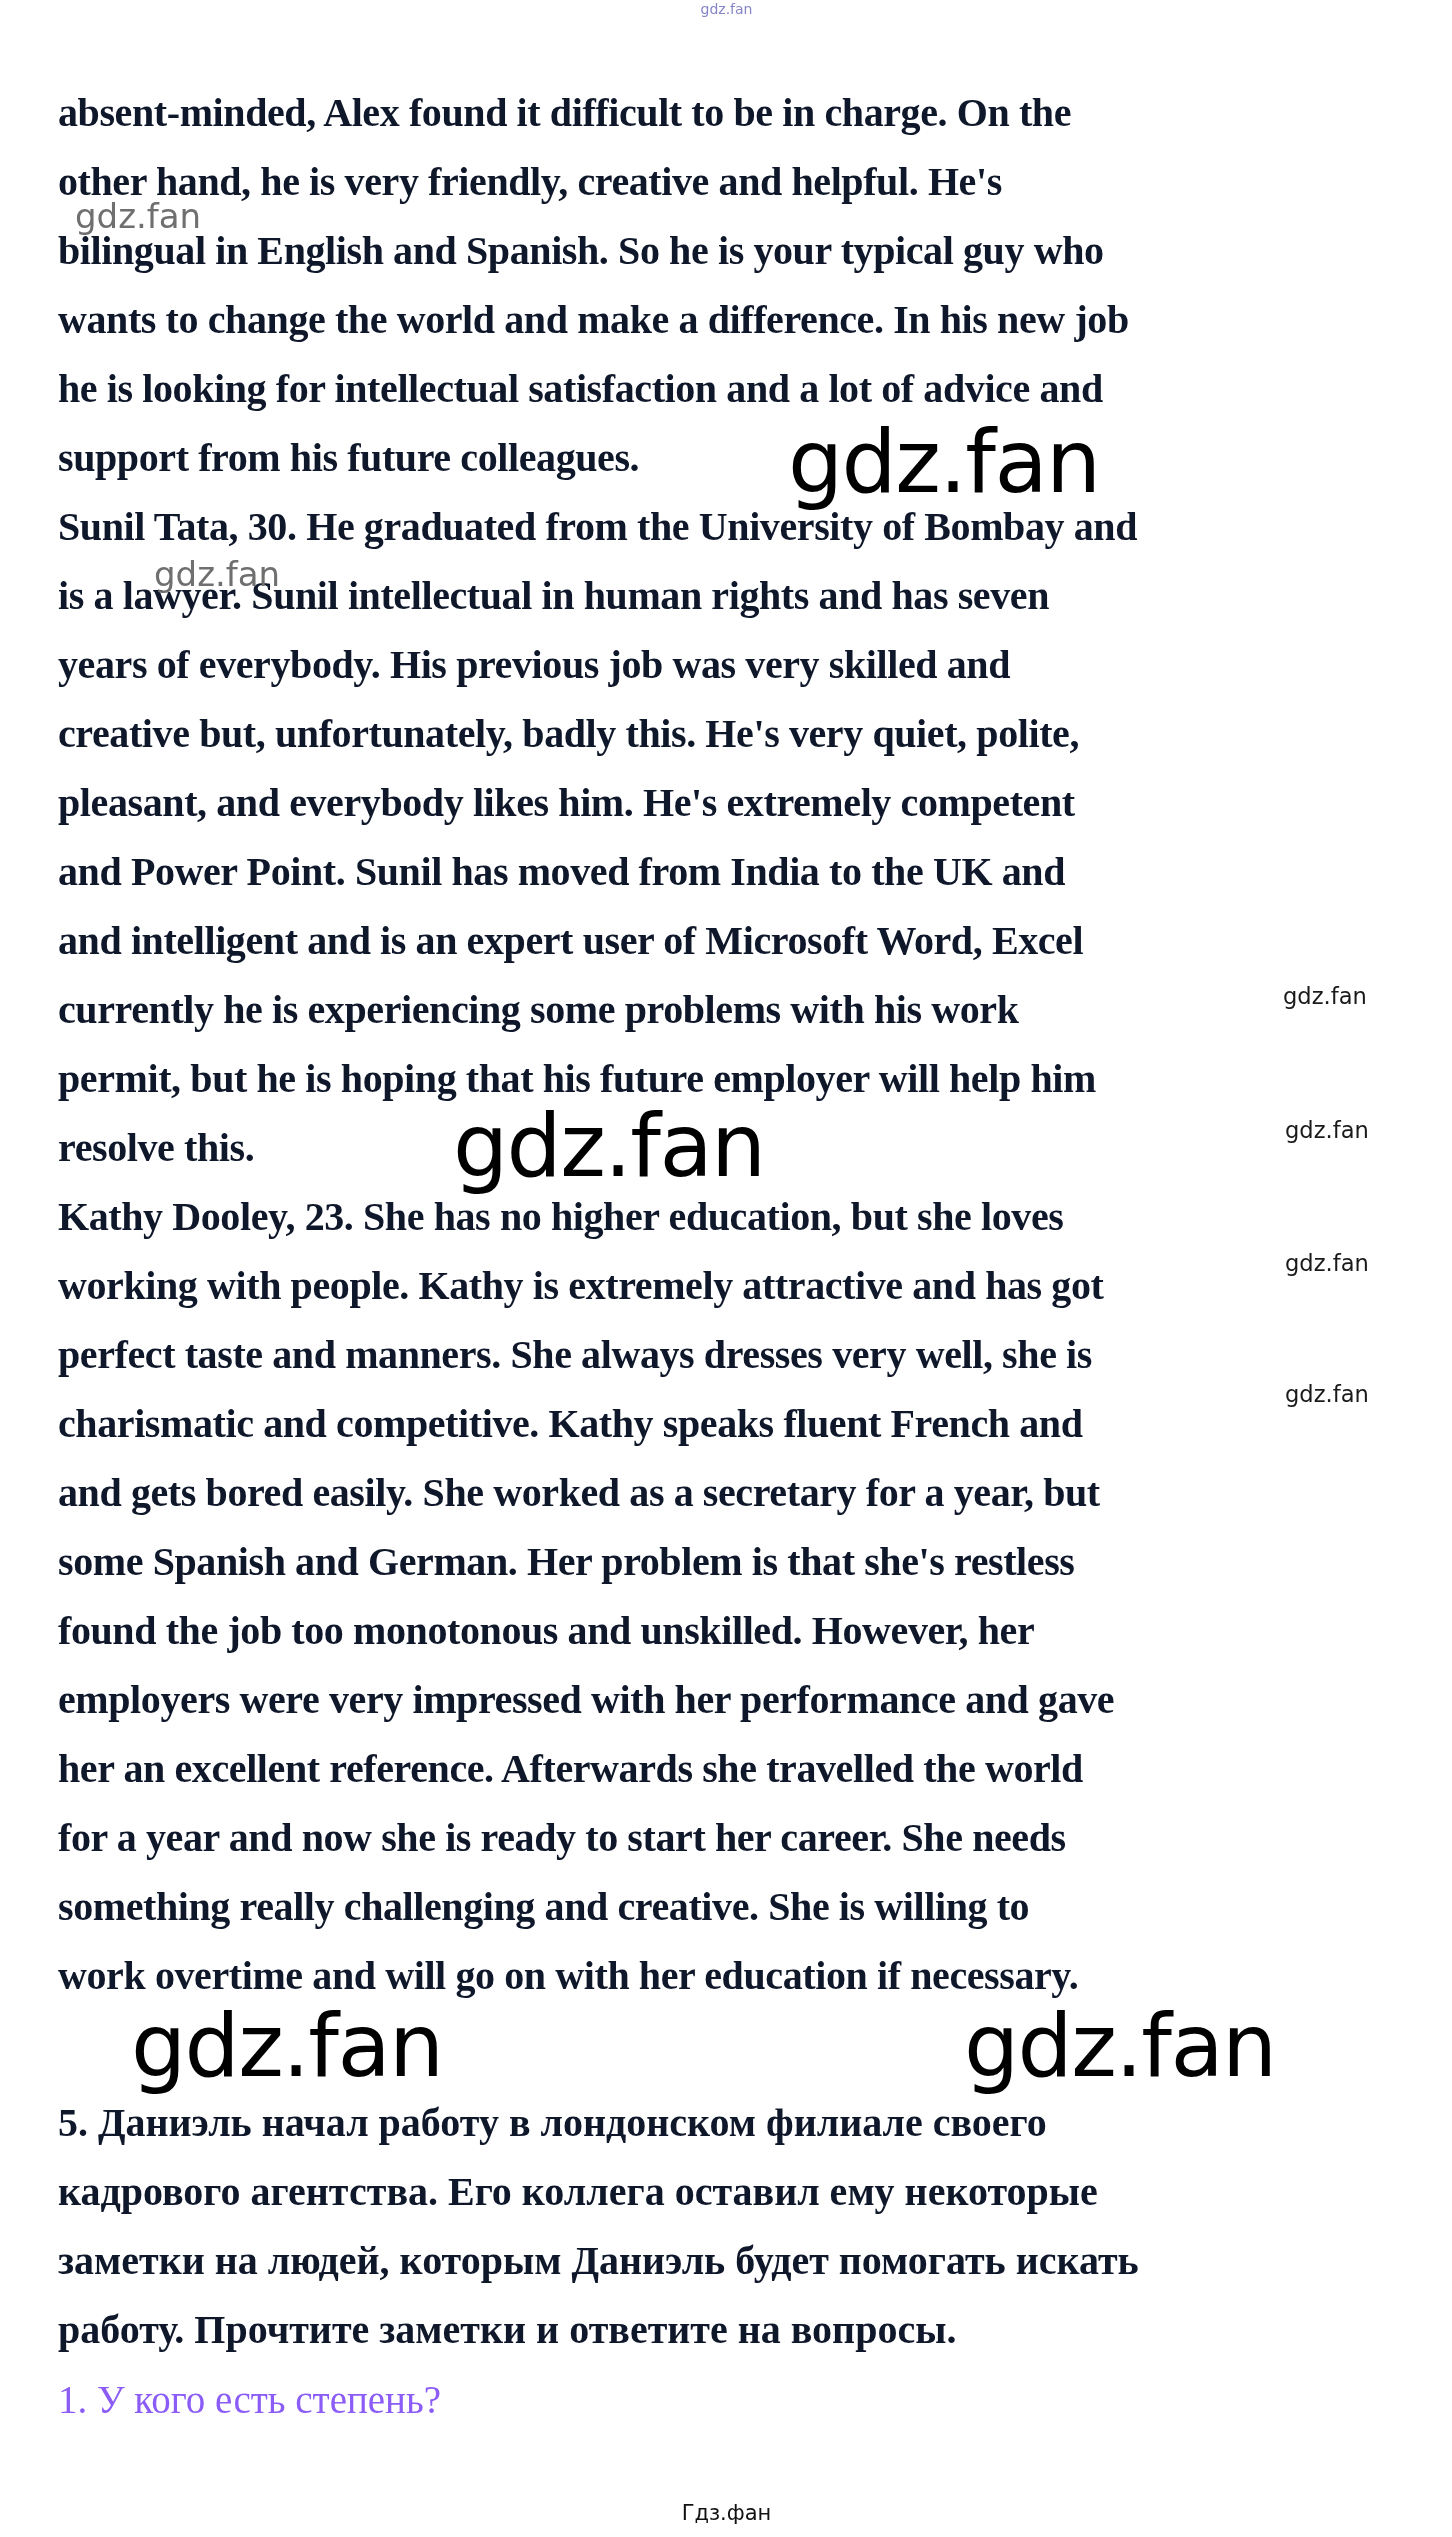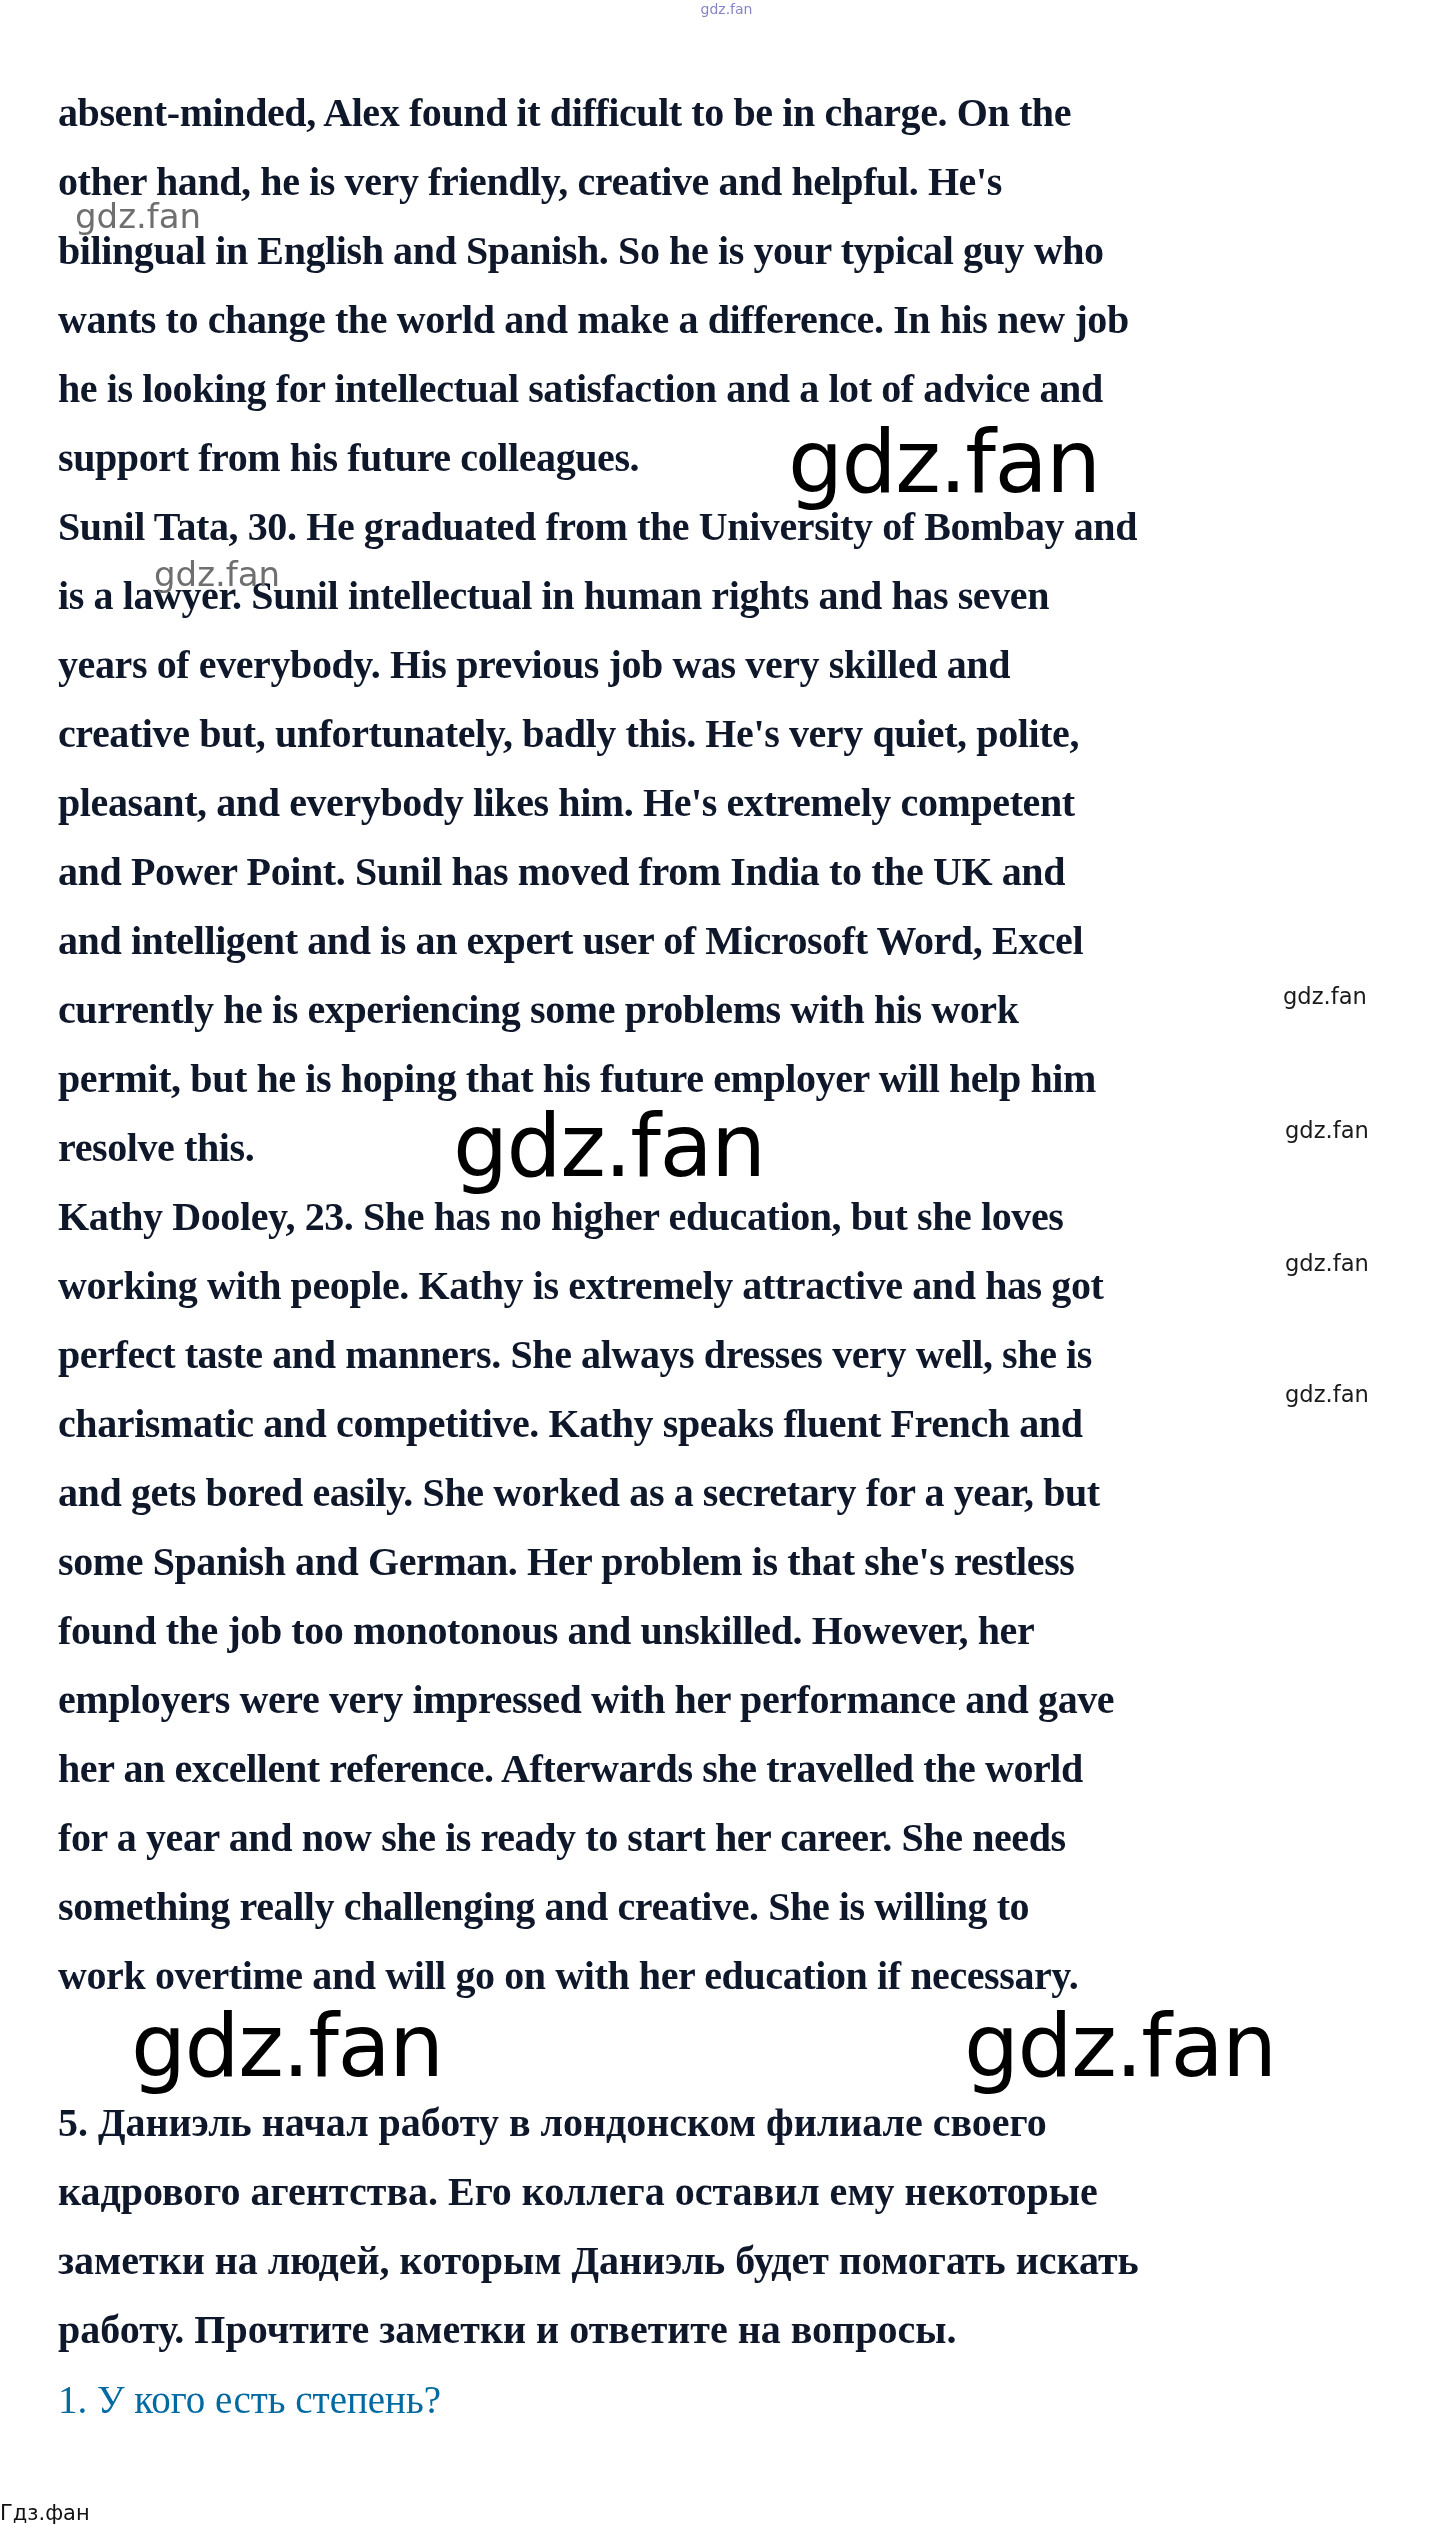--- a/index.html
+++ b/index.html
@@ -32,21 +32,21 @@
   #russian-lines .tline { letter-spacing: 0; }
   .question-line {
     position: absolute;
     left: 58px;
     top: 2365px;
     height: 69px;
     line-height: 69px;
     font-size: 39px;
     font-weight: normal;
     white-space: nowrap;
-    color: #0369a1;
+    color: #8b5cf6;
   }
   
   .wm {
     position: absolute;
     font-family: "DejaVu Sans", sans-serif;
     white-space: nowrap;
     pointer-events: none;
     text-align: right;
   }
   .wm-top {
@@ -67,21 +67,21 @@
   .wm-small { font-size: 22.6px; color: #1a1a1a; }
   .wm-small-1 { left: 1283px; top: 983px; }
   .wm-small-2 { left: 1285px; top: 1117px; }
   .wm-small-3 { left: 1285px; top: 1250px; }
   .wm-small-4 { left: 1285px; top: 1381px; }
   .footer {
     position: absolute;
     top: 2501px;
     left: 0;
     width: 100%;
-    text-align: left;
+    text-align: center;
     font-family: "DejaVu Sans", sans-serif;
     font-size: 21px;
     color: #111111;
   }
 </style>
 </head>
 <body>
 
 <div class="page">
 

